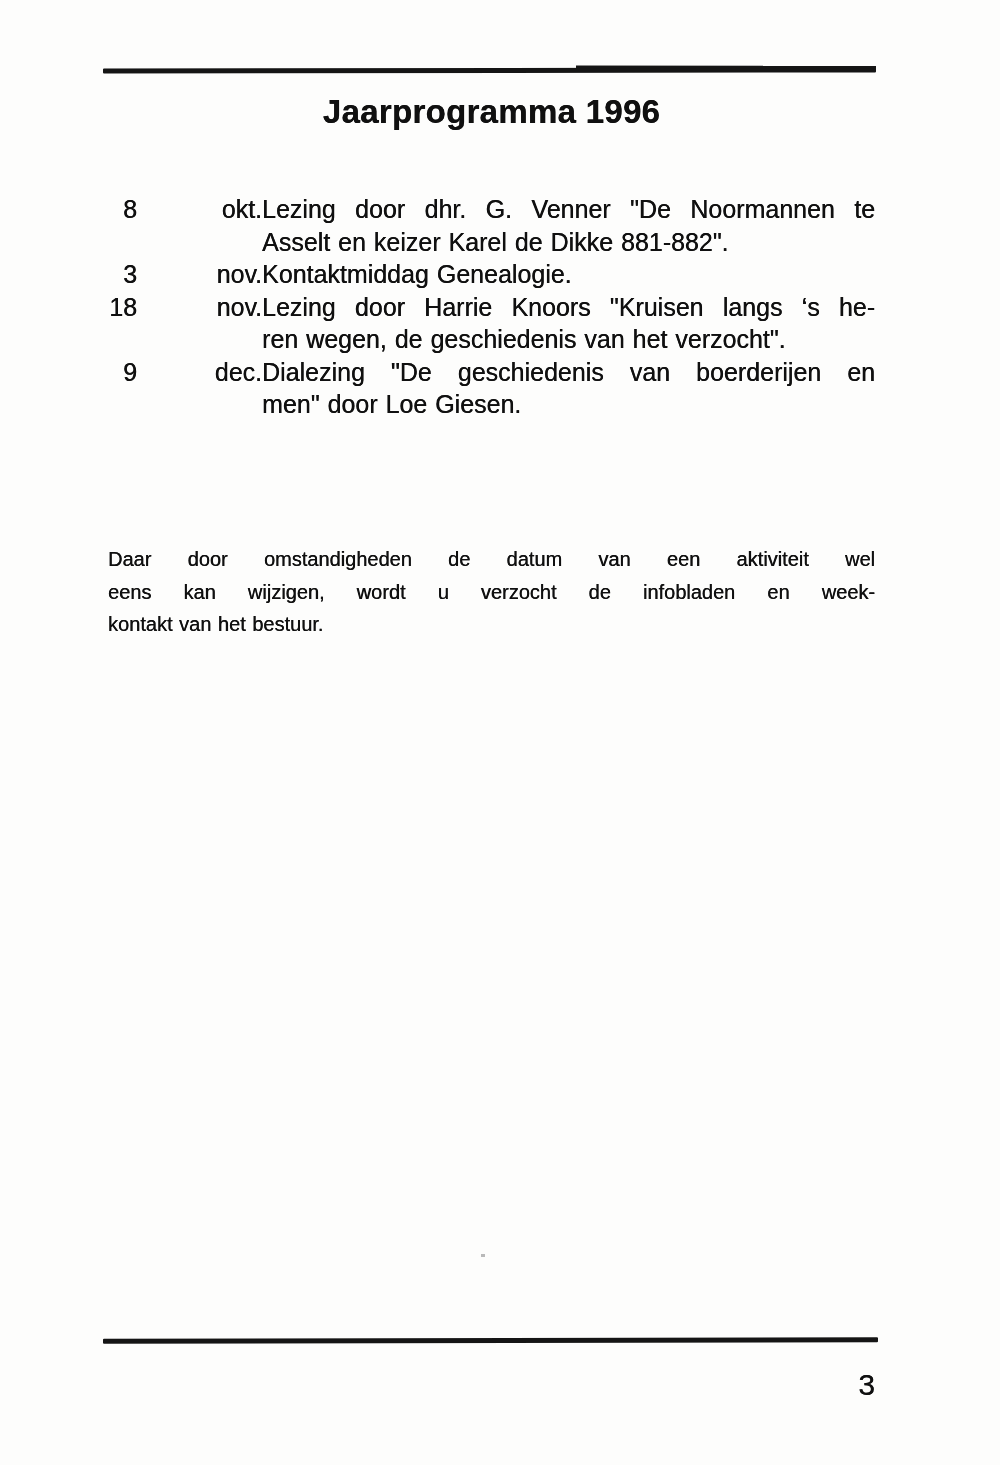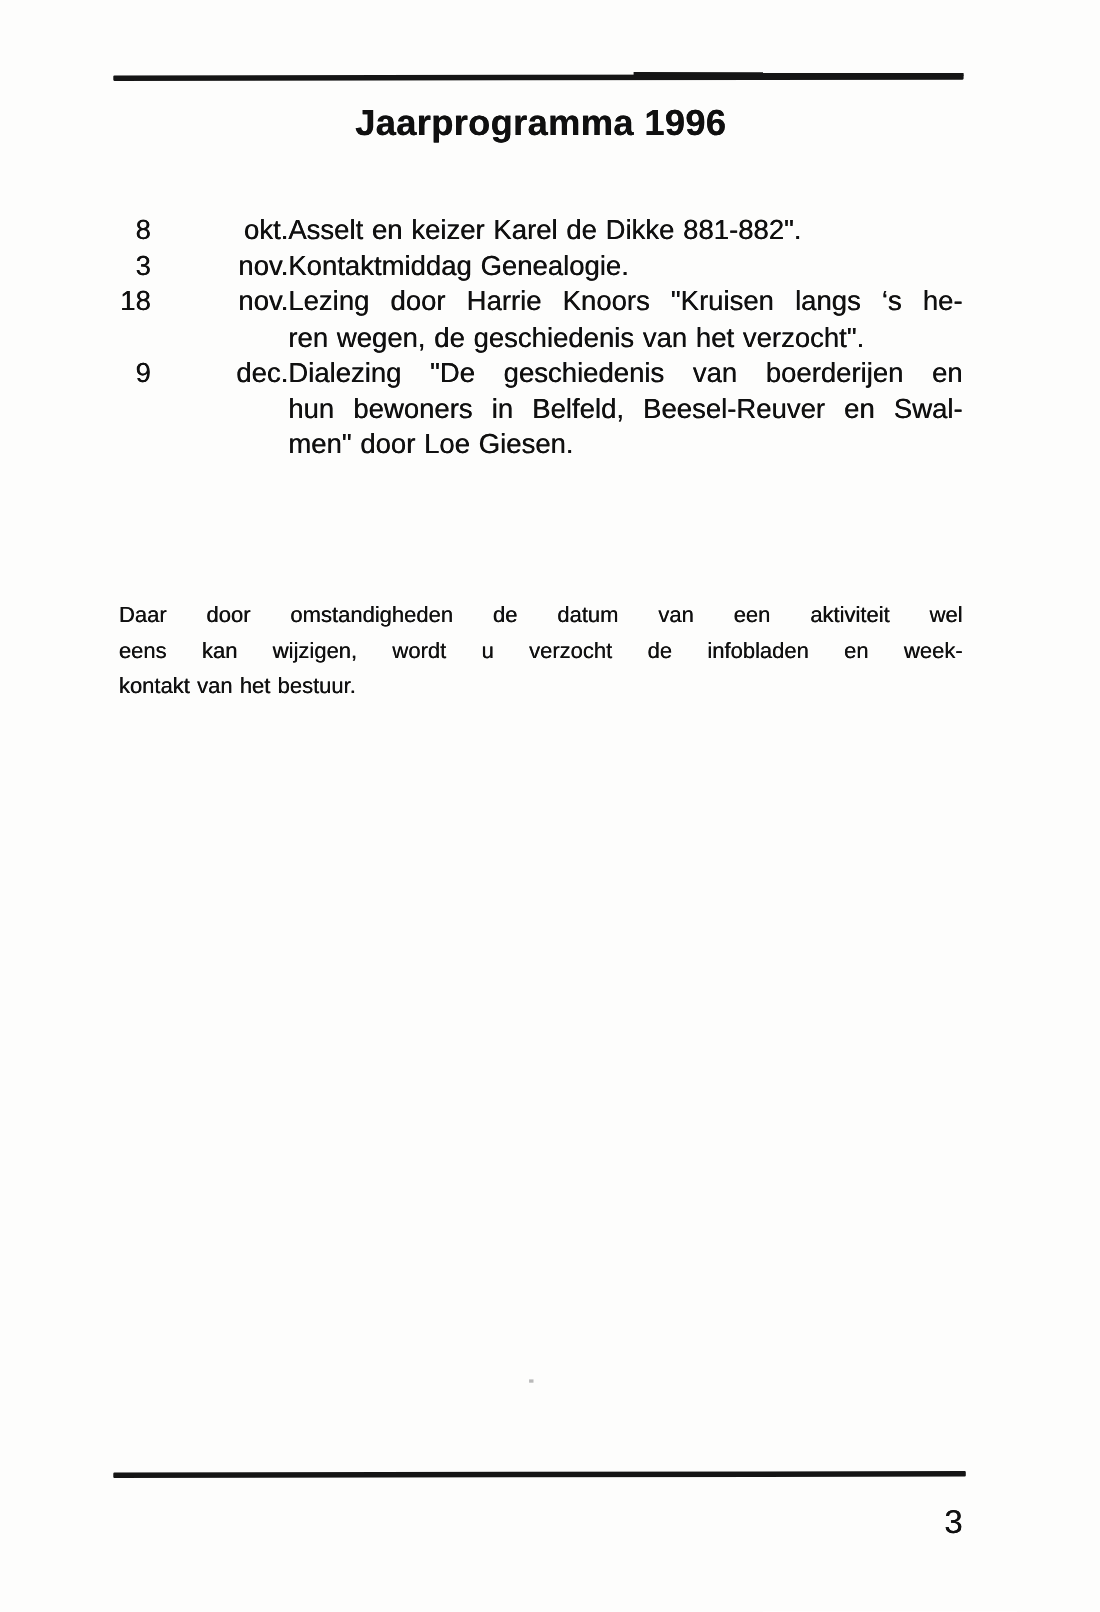--- a/index.html
+++ b/index.html
@@ -86,20 +86,21 @@
   <div class="rule rule-top"></div>
 
   <div class="title">Jaarprogramma 1996</div>
 
   <div class="program">
 
       <div class="entry">
         <div class="day">8</div>
         <div class="month">okt.</div>
         <div class="desc">
+          <div class="jline">Lezing door dhr. G. Venner "De Noormannen te</div>
           <div class="jline last">Asselt en keizer Karel de Dikke 881-882".</div>
         </div>
       </div>
 
       <div class="entry">
         <div class="day">3</div>
         <div class="month">nov.</div>
         <div class="desc">
           <div class="jline last">Kontaktmiddag Genealogie.</div>
         </div>
@@ -112,21 +113,20 @@
           <div class="jline">Lezing door Harrie Knoors "Kruisen langs ‘s he-</div>
           <div class="jline last">ren wegen, de geschiedenis van het verzocht".</div>
         </div>
       </div>
 
       <div class="entry">
         <div class="day">9</div>
         <div class="month">dec.</div>
         <div class="desc">
           <div class="jline">Dialezing "De geschiedenis van boerderijen en</div>
-          <div class="jline">hun bewoners in Belfeld, Beesel-Reuver en Swal-</div>
           <div class="jline last">men" door Loe Giesen.</div>
         </div>
       </div>
     </div>
 
   <div class="note">
       <div class="jline">Daar door omstandigheden de datum van een aktiviteit wel</div>
       <div class="jline">eens kan wijzigen, wordt u verzocht de infobladen en week-</div>
       <div class="jline last">kontakt van het bestuur.</div>
     </div>

